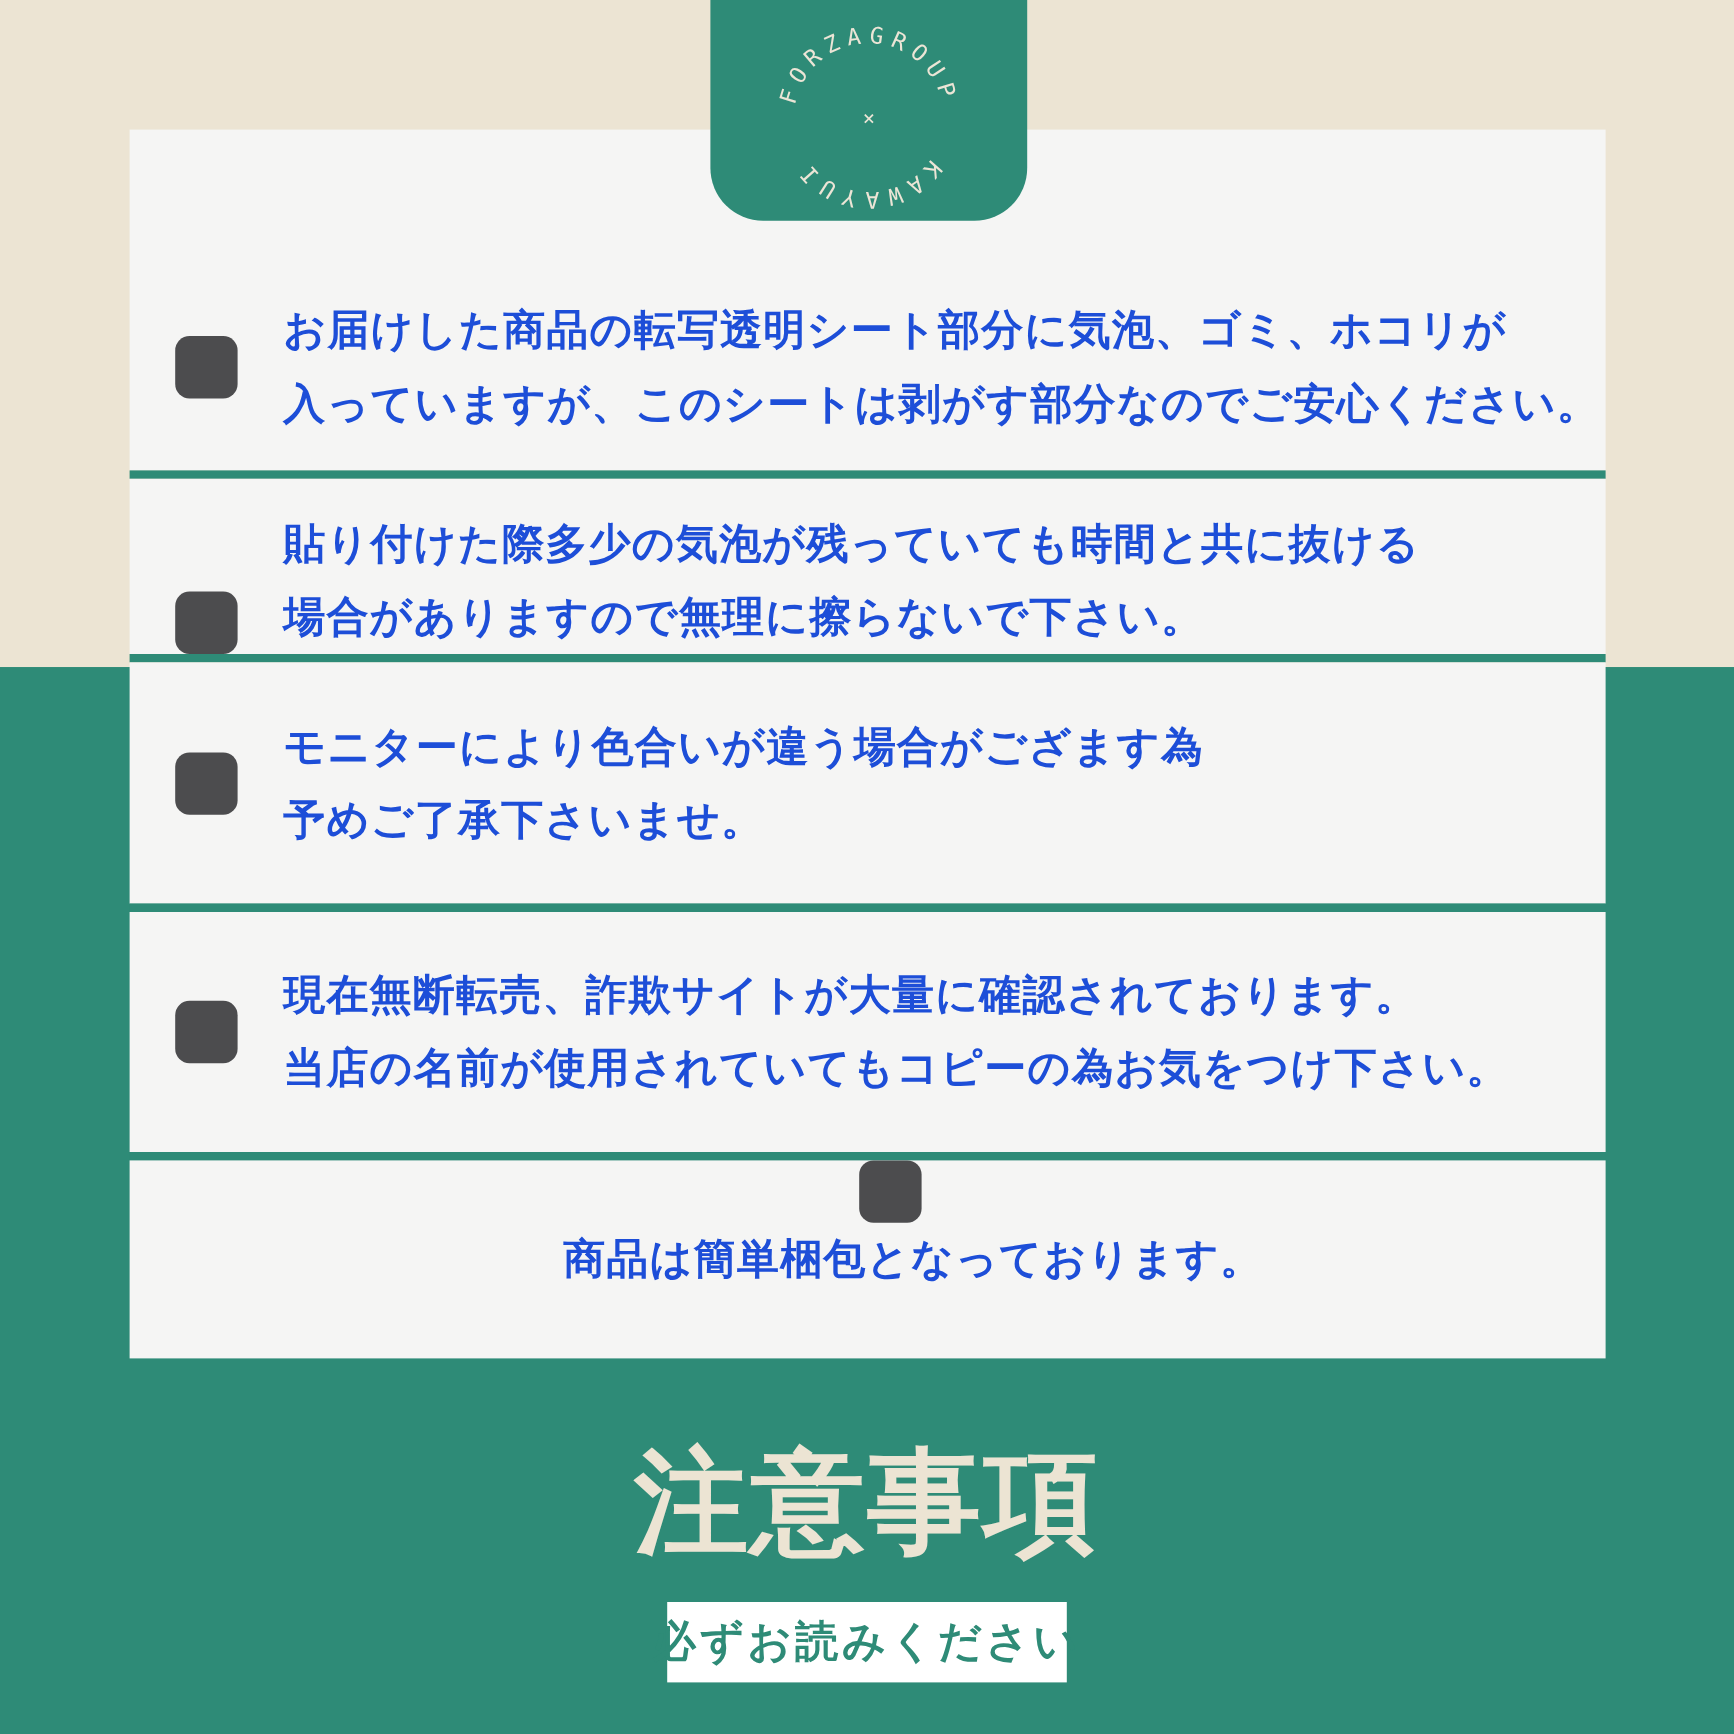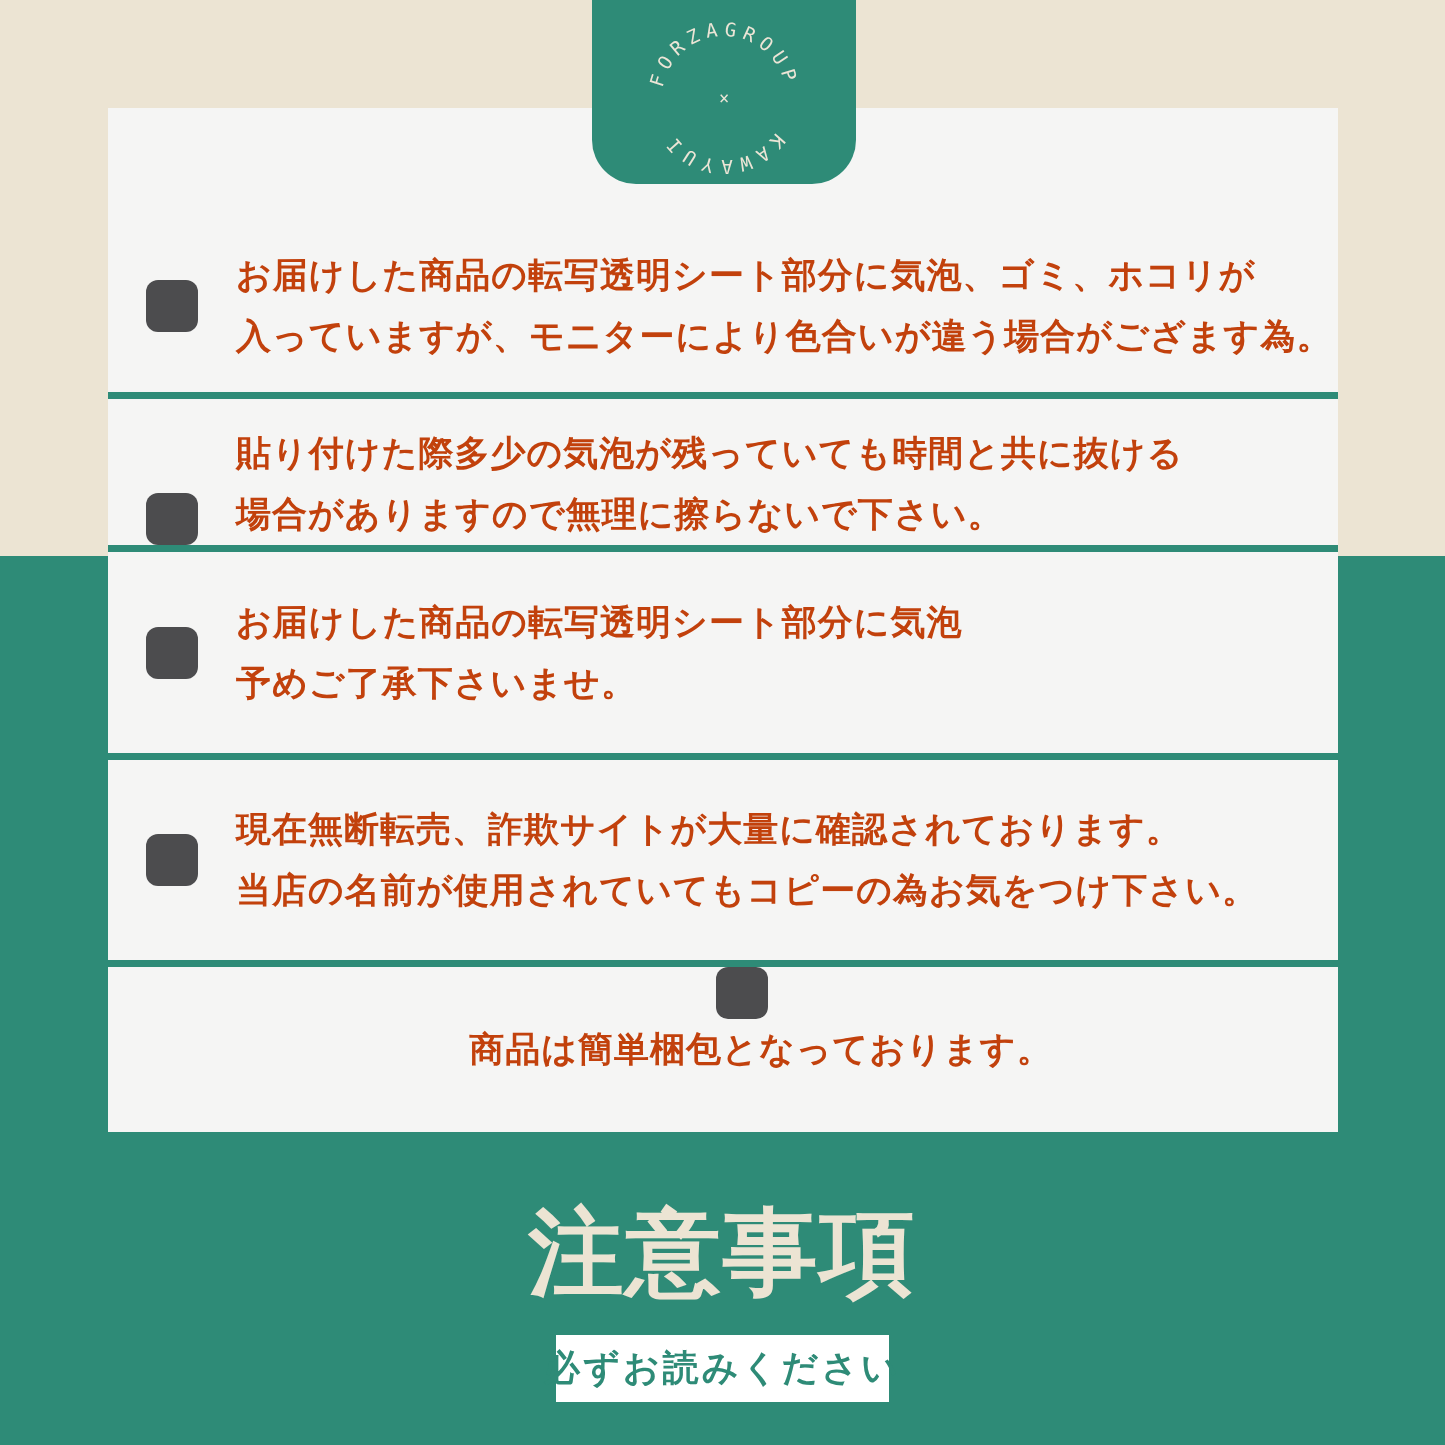--- a/index.html
+++ b/index.html
@@ -42,25 +42,24 @@
   .checkbox {
     flex: 0 0 52px;
     width: 52px; height: 52px;
     border-radius: 12px;
     background: #4c4c4e;
   }
   .notice-text { margin-left: 38px; }
   .notice-line {
     font-size: 35px;
     font-weight: bold;
-    color: #c2410c;
+    color: #1d4ed8;
     line-height: 61px;
     letter-spacing: 1px;
     white-space: nowrap;
-    font-family: Liberation Serif, serif;
   }
 
   
   .badge {
     position: absolute; left: 592px; top: 0;
     width: 264px; height: 184px;
     background: #2e8b77;
     border-radius: 0 0 44px 44px;
   }
   .badge svg { display: block; width: 264px; height: 184px; }
@@ -108,38 +107,38 @@
 <div class="page">
   <div class="bg-top"></div>
   <div class="bg-bottom"></div>
 
   <div class="notice-column">
 
     <section class="notice-box box-1">
       <div class="checkbox"></div>
       <div class="notice-text">
         <div class="notice-line">お届けした商品の転写透明シート部分に気泡、ゴミ、ホコリが</div>
-        <div class="notice-line">入っていますが、モニターにより色合いが違う場合がござます為。</div>
+        <div class="notice-line">入っていますが、このシートは剥がす部分なのでご安心ください。</div>
       </div>
     </section>
     <div class="separator"></div>
 
     <section class="notice-box box-2">
       <div class="checkbox"></div>
       <div class="notice-text">
         <div class="notice-line">貼り付けた際多少の気泡が残っていても時間と共に抜ける</div>
         <div class="notice-line">場合がありますので無理に擦らないで下さい。</div>
       </div>
     </section>
     <div class="separator"></div>
 
     <section class="notice-box box-3">
       <div class="checkbox"></div>
       <div class="notice-text">
-        <div class="notice-line">お届けした商品の転写透明シート部分に気泡</div>
+        <div class="notice-line">モニターにより色合いが違う場合がござます為</div>
         <div class="notice-line">予めご了承下さいませ。</div>
       </div>
     </section>
     <div class="separator"></div>
 
     <section class="notice-box box-4">
       <div class="checkbox"></div>
       <div class="notice-text">
         <div class="notice-line">現在無断転売、詐欺サイトが大量に確認されております。</div>
         <div class="notice-line">当店の名前が使用されていてもコピーの為お気をつけ下さい。</div>

